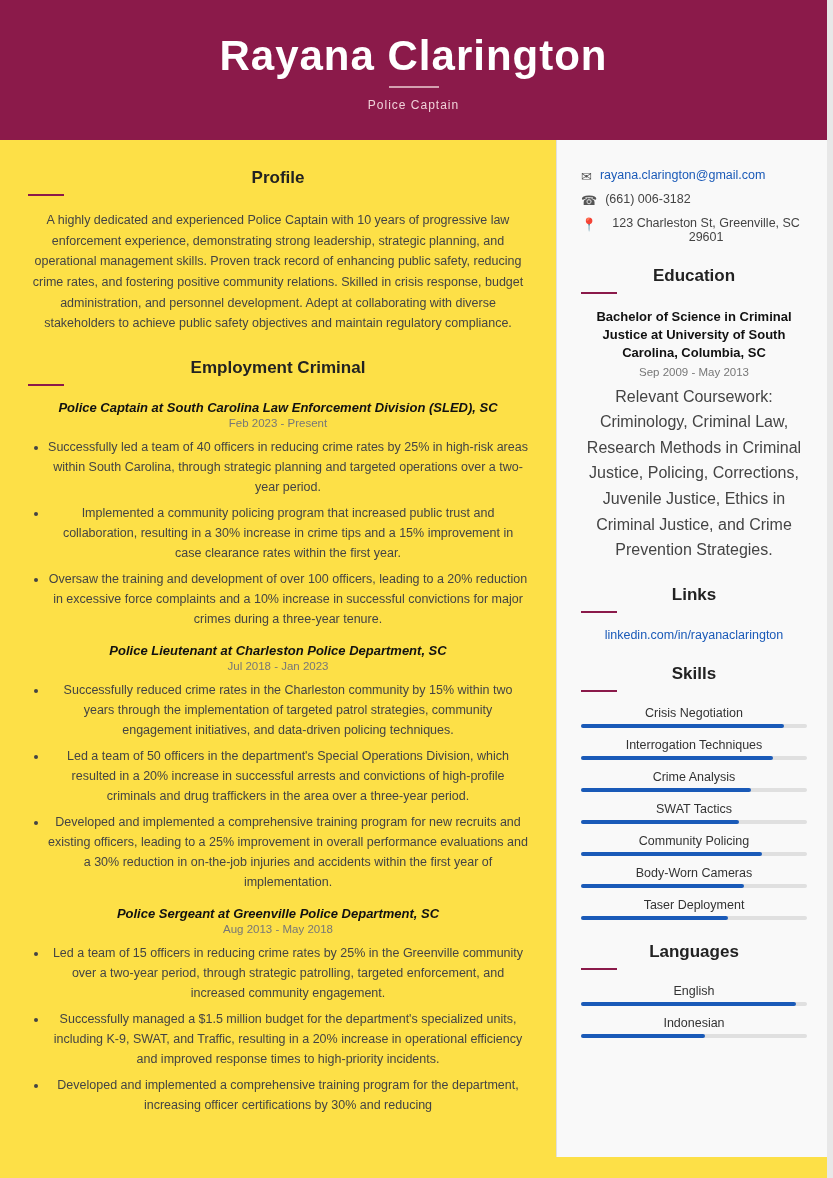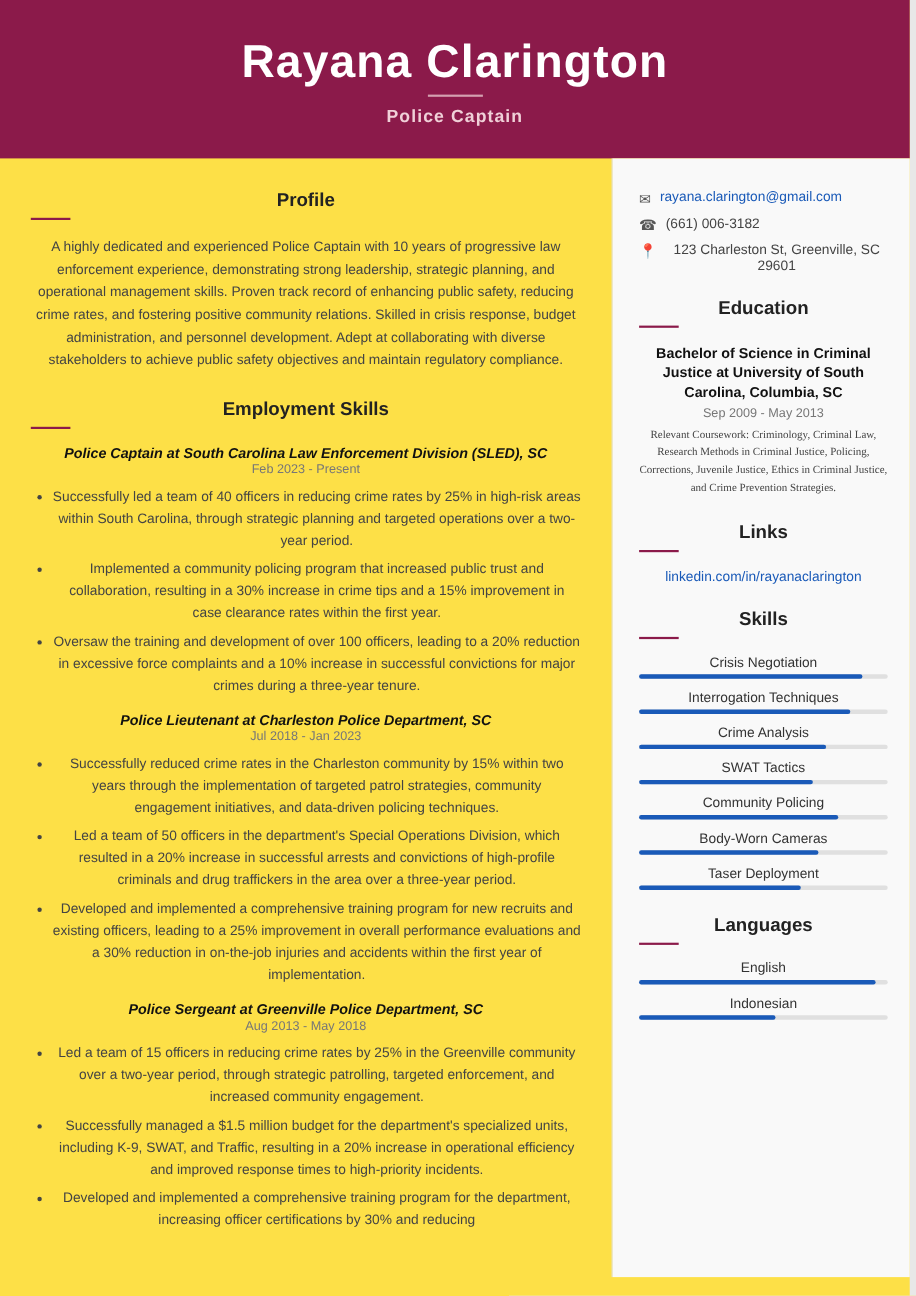--- a/index.html
+++ b/index.html
@@ -28,24 +28,23 @@
       letter-spacing: 1px;
       margin-bottom: 6px;
     }
     .header-divider {
       width: 50px;
       height: 2px;
       background: #d4a0b0;
       margin: 6px auto 10px;
     }
     .header .subtitle {
-      font-size: 16px;
+      font-size: 12px;
       letter-spacing: 1px;
       color: #f0d0d8;
-      font-weight: bold;
     }
     
     .body {
       display: flex;
       text-align: center;
     }
     
     .left-col {
       flex: 1;
       padding: 28px 28px 28px 28px;
@@ -129,24 +128,23 @@
       color: #111;
       line-height: 1.4;
       margin-bottom: 3px;
     }
     .edu-dates {
       font-size: 11.5px;
       color: #777;
       margin-bottom: 6px;
     }
     .edu-text {
-      font-size: 10px;
+      font-size: 16px;
       color: #444;
       line-height: 1.6;
-      font-family: Liberation Serif, serif;
     }
     
     .link-item a {
       color: #1a5ab8;
       font-size: 12.5px;
       text-decoration: none;
     }
     
     .skill-item {
       margin-bottom: 10px;
@@ -192,21 +190,21 @@
 
     <div class="left-col">
 
       <div class="profile-section">
         <div class="section-title">Profile</div>
         <div class="section-divider"></div>
         <p class="profile-text">A highly dedicated and experienced Police Captain with 10 years of progressive law enforcement experience, demonstrating strong leadership, strategic planning, and operational management skills. Proven track record of enhancing public safety, reducing crime rates, and fostering positive community relations. Skilled in crisis response, budget administration, and personnel development. Adept at collaborating with diverse stakeholders to achieve public safety objectives and maintain regulatory compliance.</p>
       </div>
 
       <div class="employment-section">
-        <div class="section-title">Employment Skills</div>
+        <div class="section-title">Employment Criminal</div>
         <div class="section-divider"></div>
 
         <div>
           <div class="job-title">Police Captain at South Carolina Law Enforcement Division (SLED), SC</div>
           <div class="job-dates">Feb 2023 - Present</div>
           <ul class="job-bullets">
             <li>Successfully led a team of 40 officers in reducing crime rates by 25% in high-risk areas within South Carolina, through strategic planning and targeted operations over a two-year period.</li>
             <li>Implemented a community policing program that increased public trust and collaboration, resulting in a 30% increase in crime tips and a 15% improvement in case clearance rates within the first year.</li>
             <li>Oversaw the training and development of over 100 officers, leading to a 20% reduction in excessive force complaints and a 10% increase in successful convictions for major crimes during a three-year tenure.</li>
           </ul>

